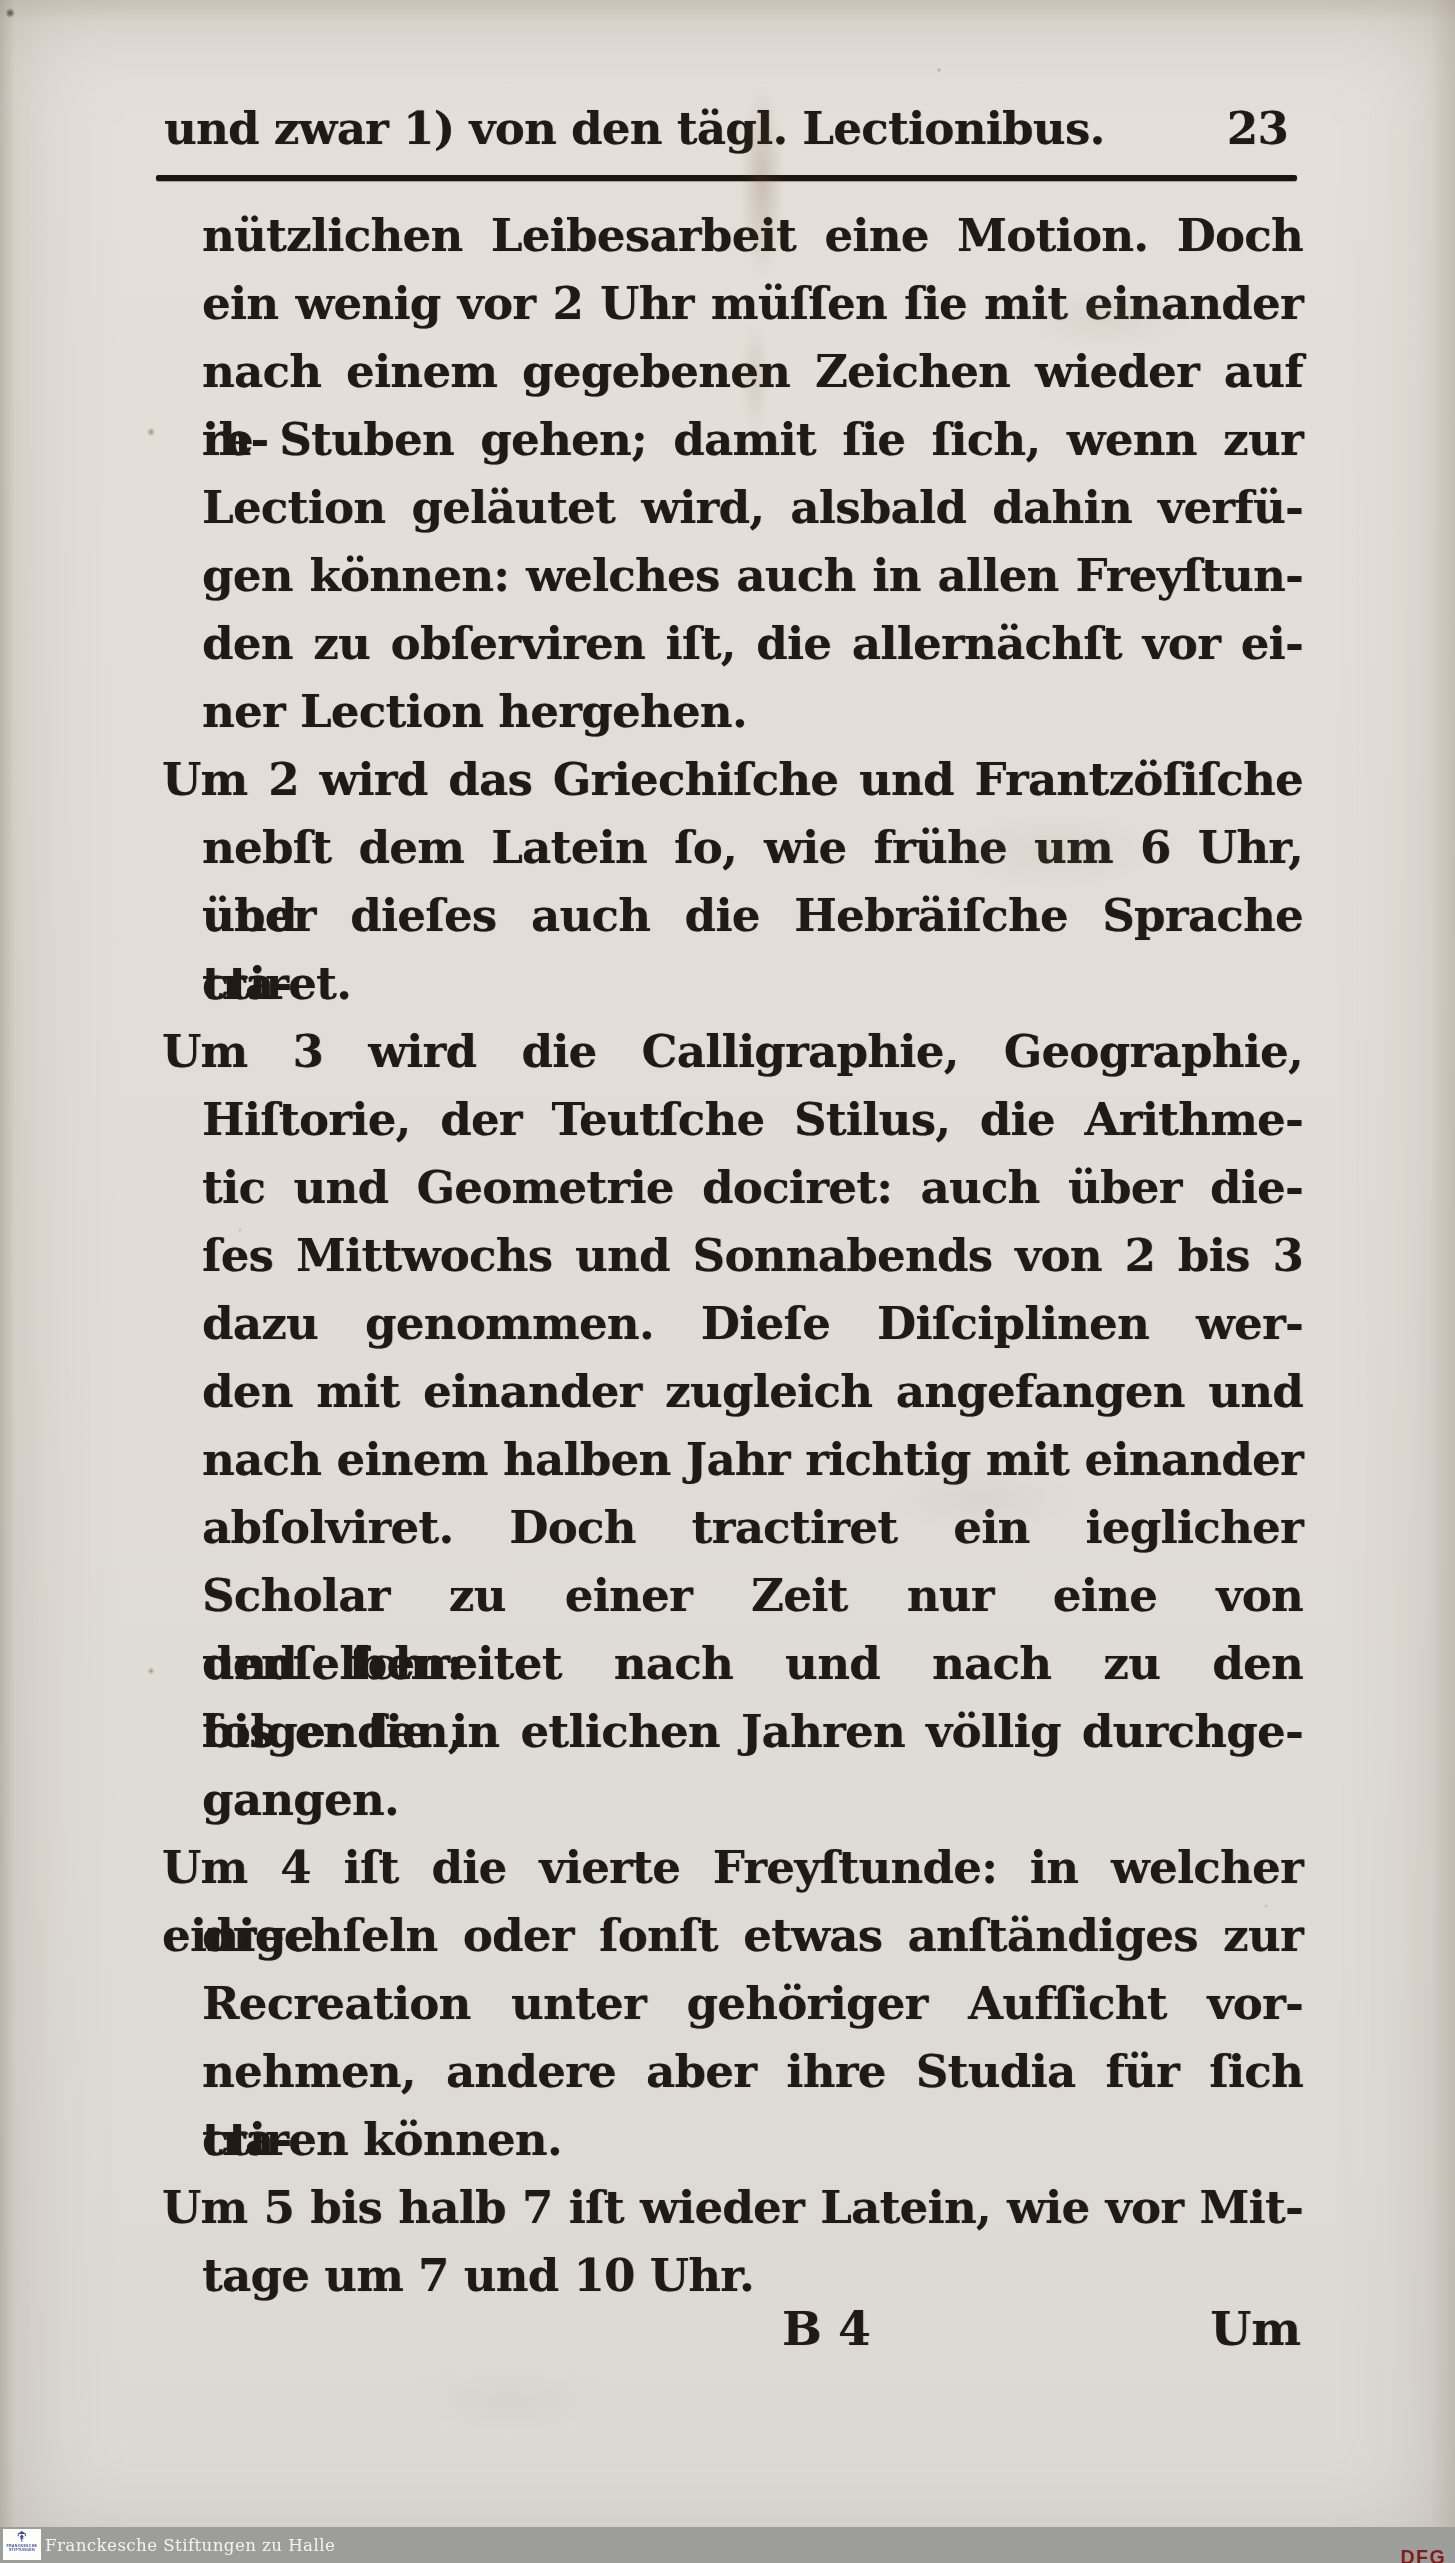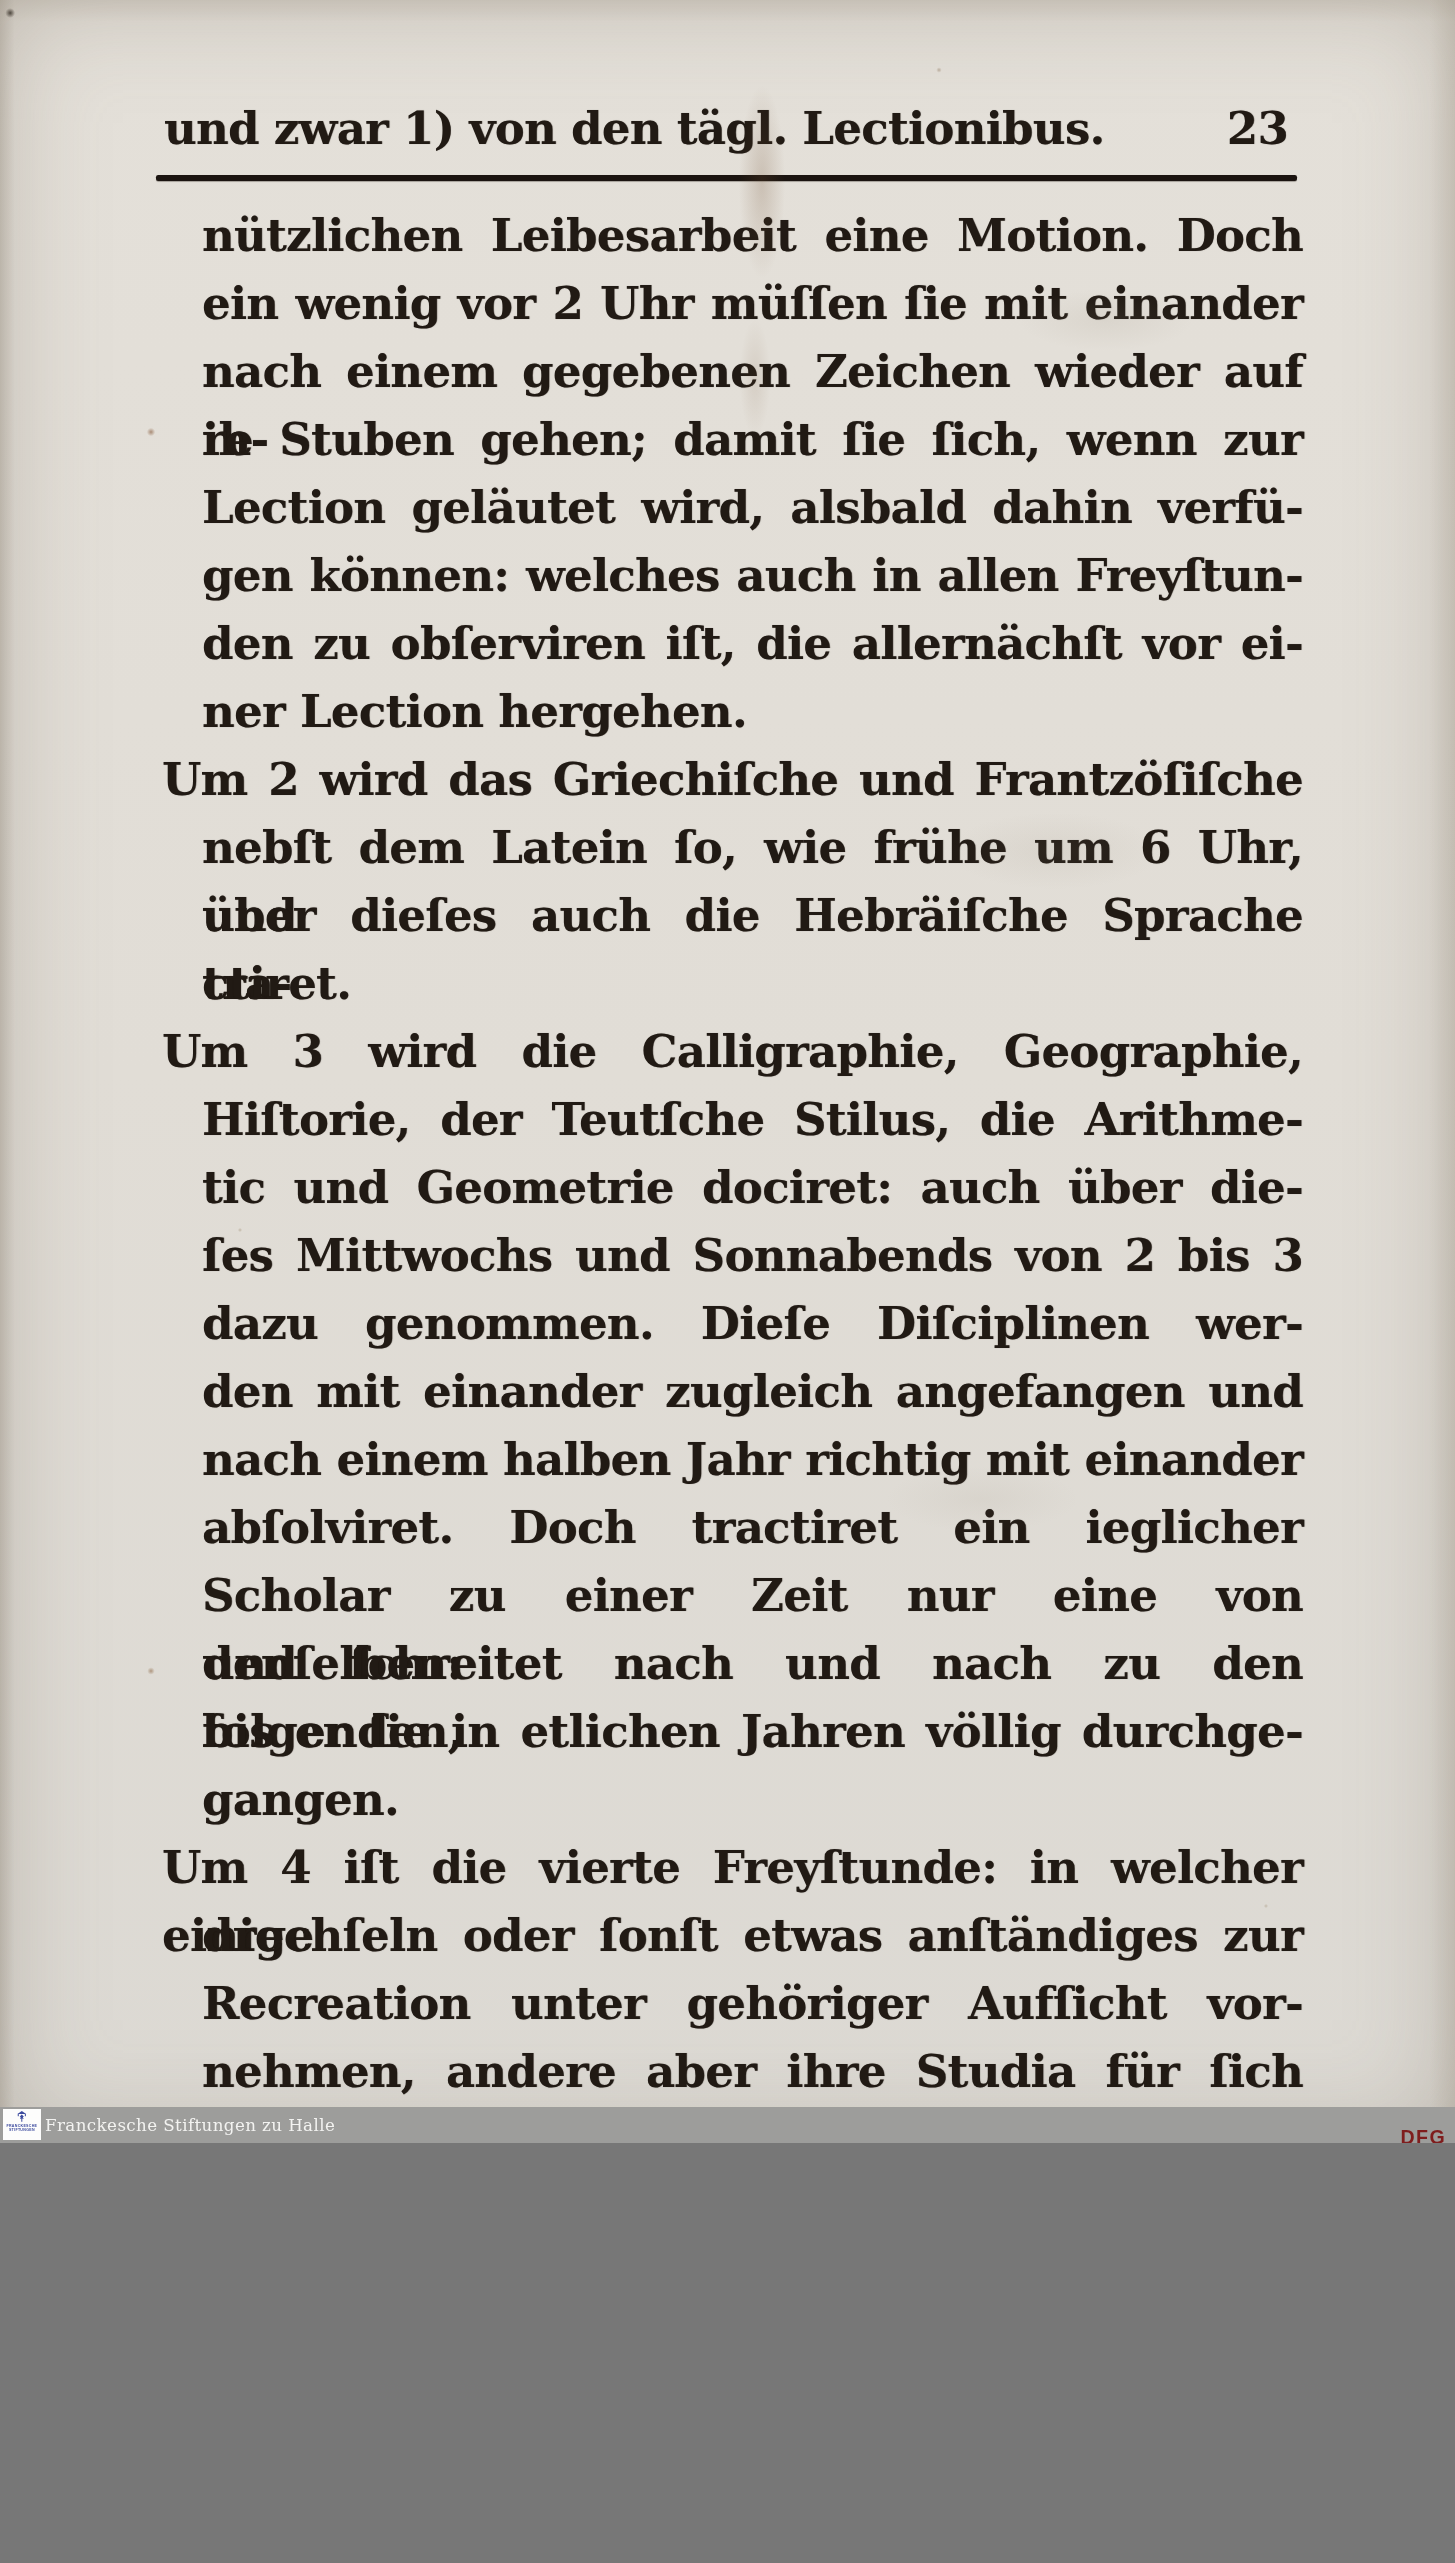--- a/index.html
+++ b/index.html
@@ -1,18 +1,18 @@
 <!DOCTYPE html>
 <html style="font-size:11.6px"><head>
 <meta charset="utf-8">
 <style>
   html,body{margin:0;padding:0;background:#777;}
   .page{
     position:relative;
-    width:1455px;height:2143px;
+    width:1455px;height:2563px;
     overflow:hidden;
     background:
       linear-gradient(180deg,#e4e0d9 0%,#e1ddd6 50%,#dcd9d3 100%);
     box-shadow:inset 0 0 102px rgba(120,110,95,.35);
     font-family:"DejaVu Serif","Liberation Serif",serif;
     color:#211a14;
   }
   
   .page::before{
     content:"";position:absolute;inset:0;pointer-events:none;z-index:2;

